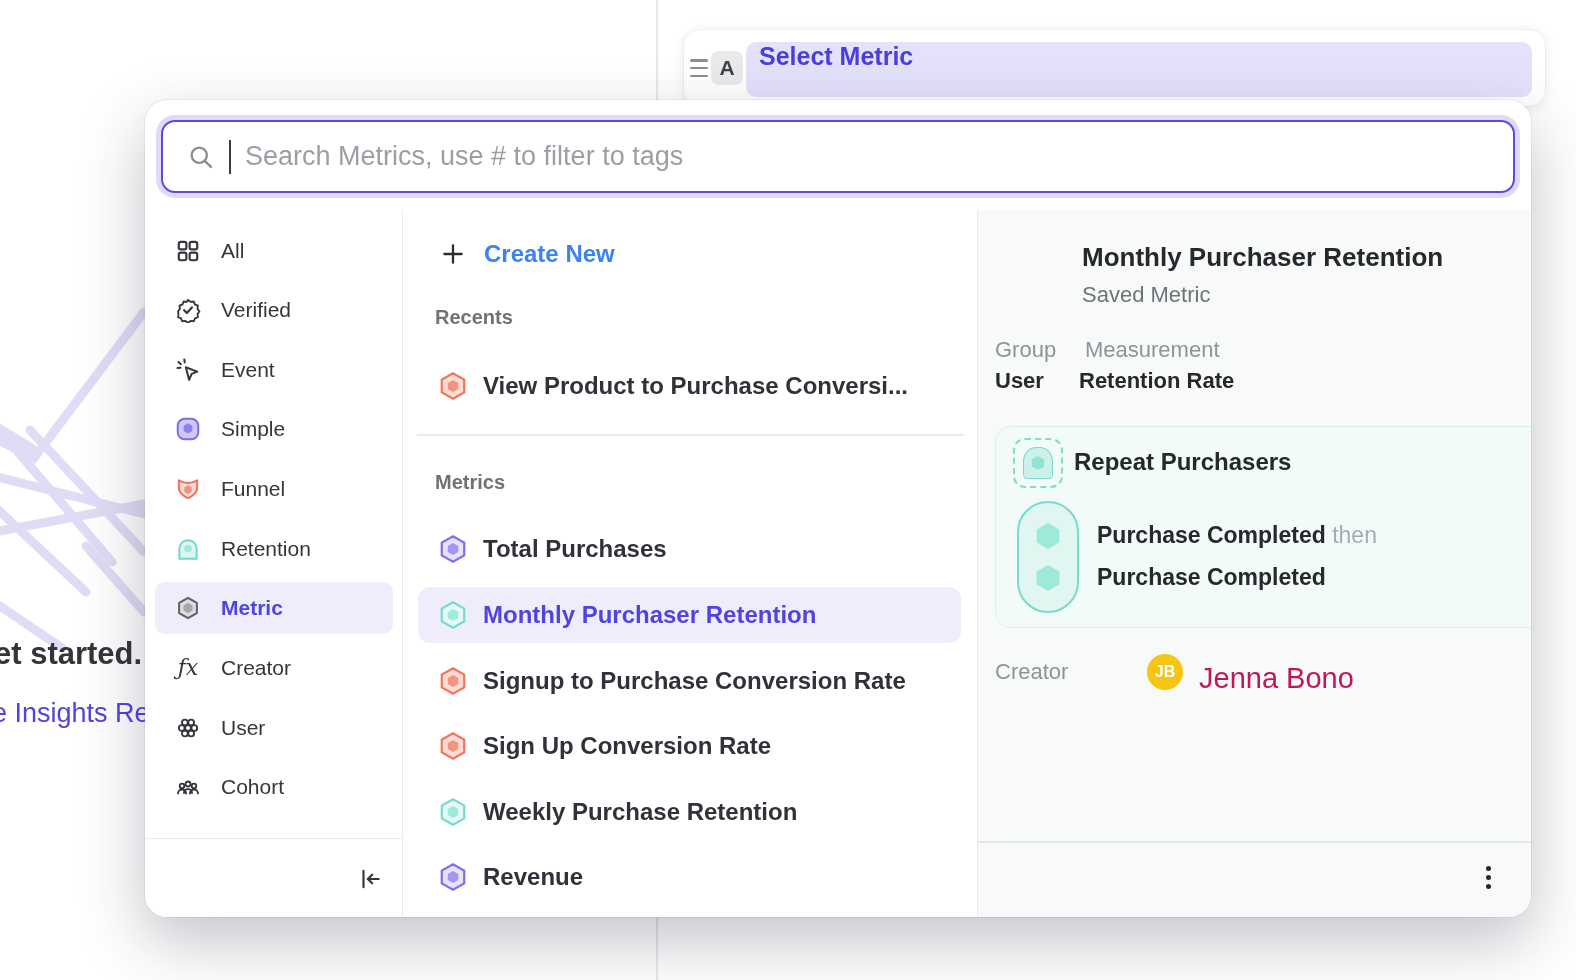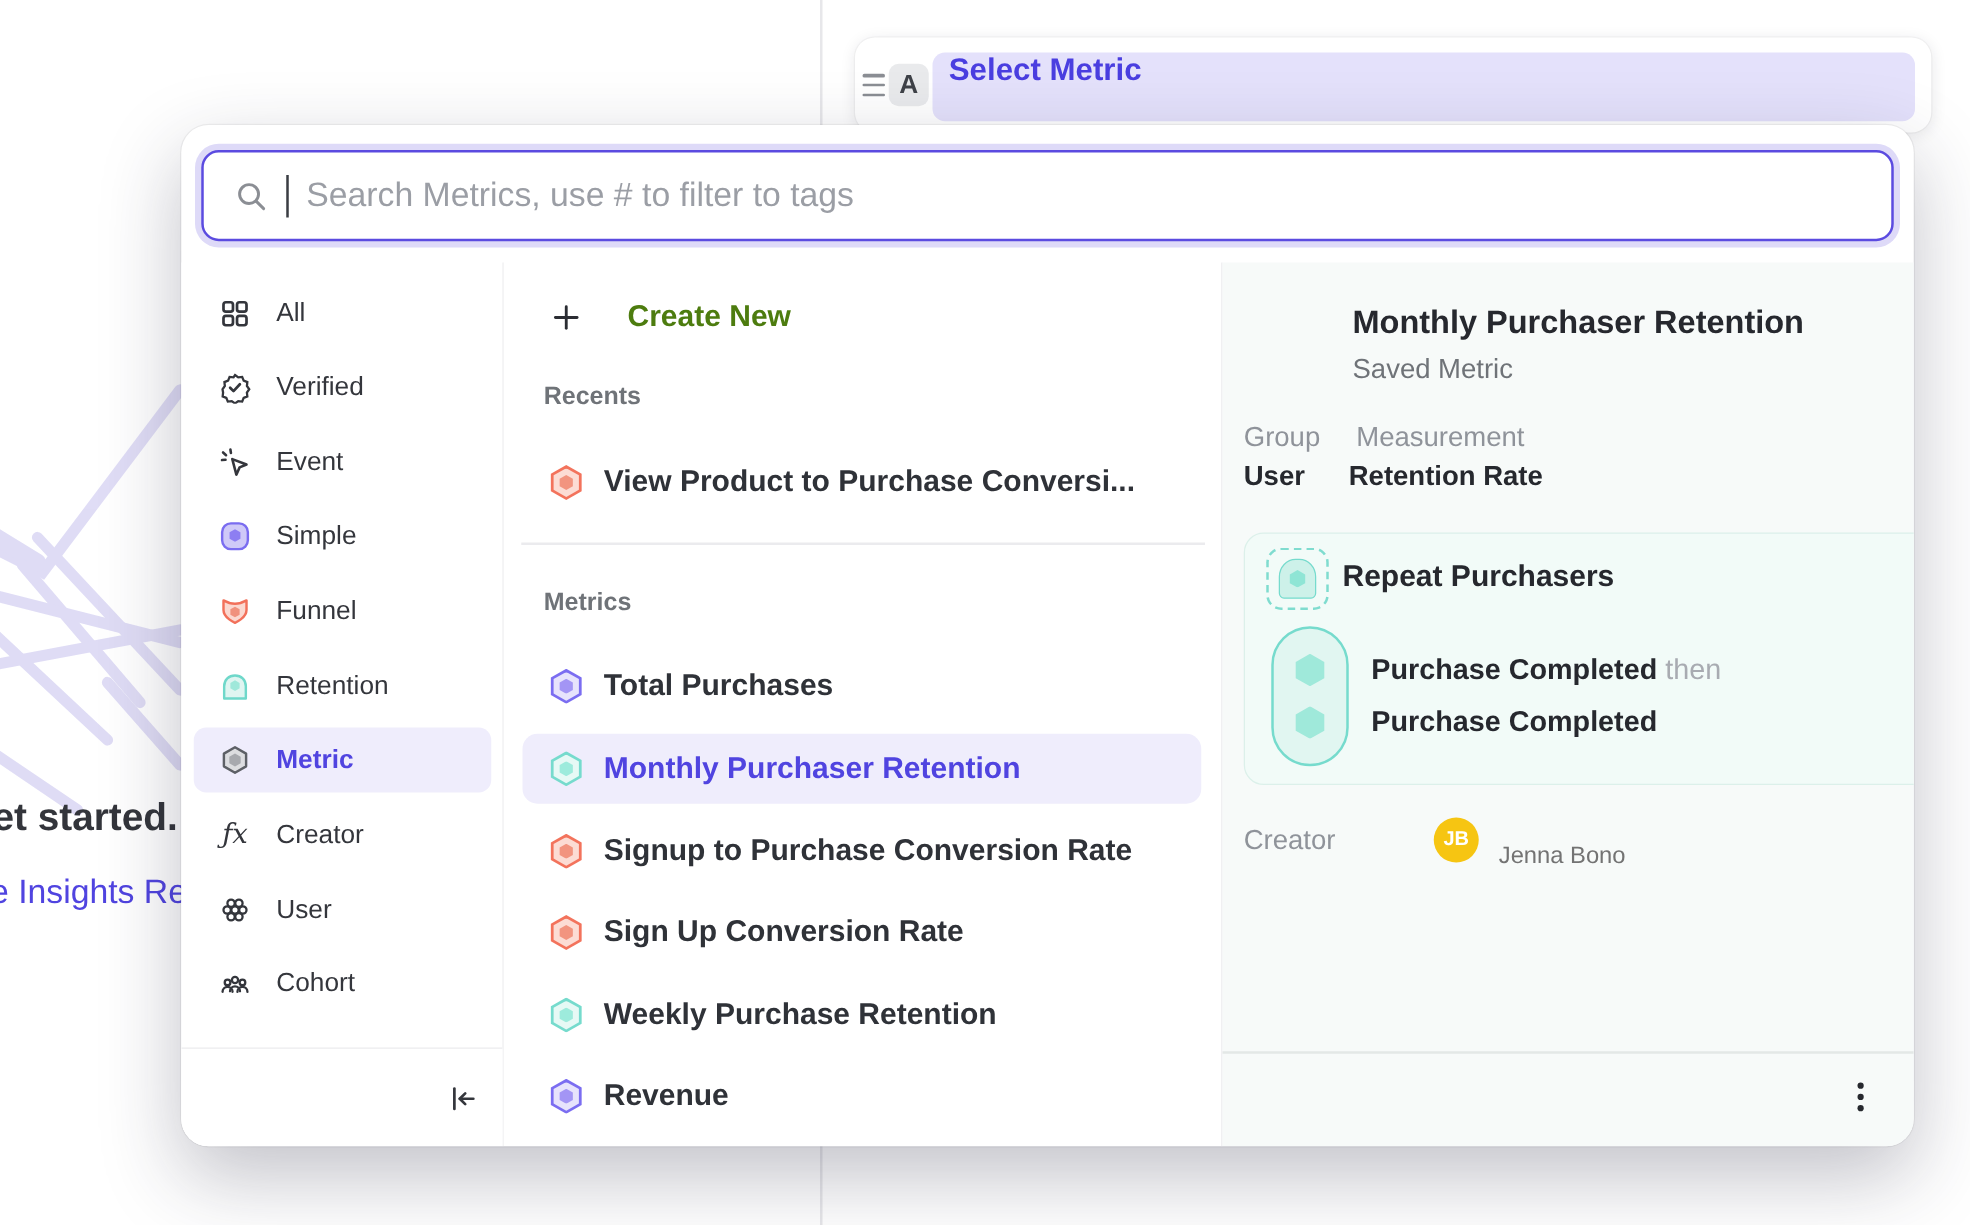--- a/index.html
+++ b/index.html
@@ -64,21 +64,21 @@
   .side-item .icon { width:26px; height:26px; flex:none; display:flex; align-items:center; justify-content:center; }
   .side-item .txt { font-size:21px; font-weight:500; color:#34363c; }
   .side-item.selected { background:#efedfc; }
   .side-item.selected .txt { color:#5044e0; font-weight:600; }
   .sidebar-footer { left:0; bottom:0; width:256.5px; height:79px; border-top:1.5px solid #ebebee; background:#fff; }
   .collapse-btn { right:18px; top:26px; width:28px; height:28px; cursor:pointer; display:flex; align-items:center; justify-content:center; }
 
   
   .listcol { left:258px; top:0; bottom:0; width:575px; border-right:1.5px solid #ebebee; background:#fff; }
   .create-new { left:20px; top:16px; width:520px; height:56px; display:flex; align-items:center; gap:18px; padding-left:17px; cursor:pointer; border-radius:12px; }
-  .create-new .txt { font-size:24px; font-weight:600; color:#4d7c0f;margin-left:18px; }
+  .create-new .txt { font-size:24px; font-weight:600; color:#3b82f6; }
   .sec-label { left:32px; font-size:20px; font-weight:600; color:#6f7378; }
   .list-row {
     left:15px; width:543px; height:56px; border-radius:12px;
     display:flex; align-items:center; gap:16px; padding-left:21px; cursor:pointer;
   }
   .list-row .txt { font-size:24px; font-weight:600; color:#2f3238; white-space:nowrap; }
   .list-row.selected { background:#efedfc; }
   .list-row.selected .txt { color:#5044e0; }
   .list-divider { left:14px; width:547px; height:1.5px; background:#ebebee; }
 
@@ -405,21 +405,21 @@
             <span>Purchase Completed</span>
             <span class="conn">then</span>
           </div>
           <div class="abs step-line" style="top:137px">
             <span>Purchase Completed</span>
           </div>
         </div>
 
         <div class="abs d-klabel" style="left:17px; top:449px">Creator</div>
         <div class="abs avatar">JB</div>
-        <div class="abs" style="left:221px; top:464px; font-size:19px; color:#737373; font-weight:500">Jenna Bono</div>
+        <div class="abs" style="left:221px; top:452px; font-size:29px; color:#be185d; font-weight:500">Jenna Bono</div>
 
         <div class="abs d-footer-divider"></div>
         <div class="abs kebab">
             <b></b>
             <b></b>
             <b></b>
           </div>
       </div>
 
     </div>

